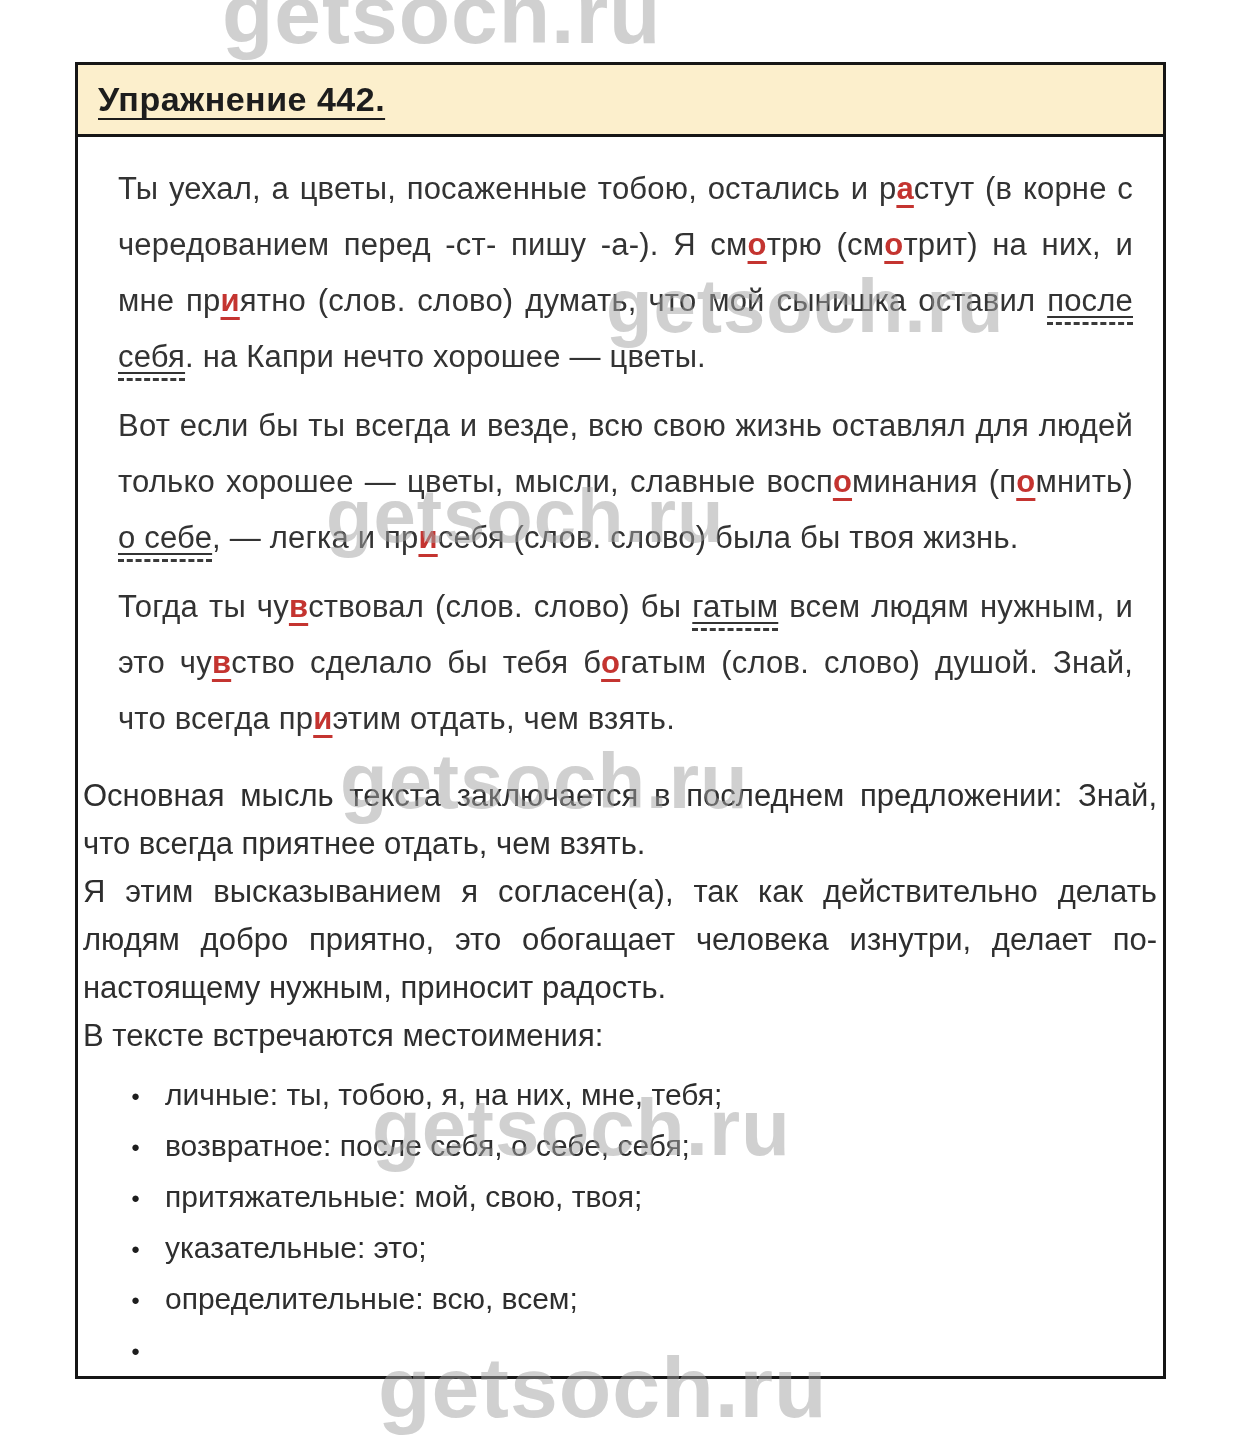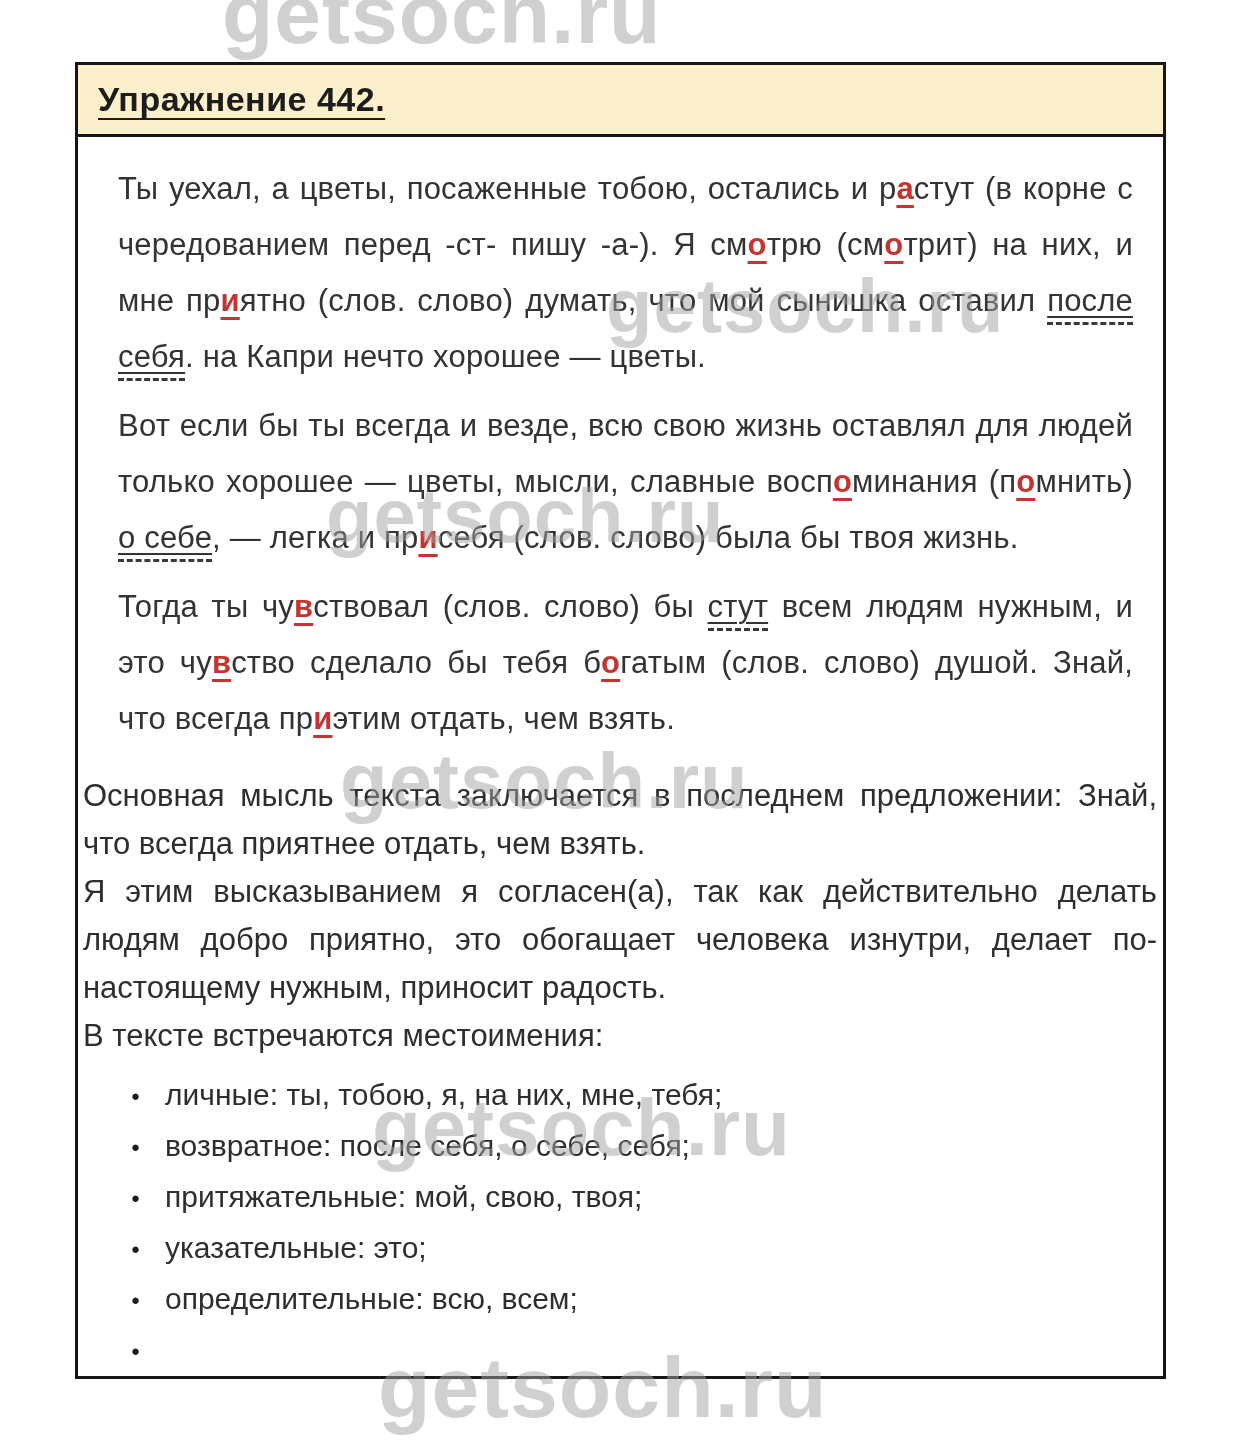--- a/index.html
+++ b/index.html
@@ -136,21 +136,21 @@
 
   <div class="doc-box">
 
     <div class="doc-header">
       <span class="doc-title">Упражнение 442.</span>
     </div>
 
     <div class="exercise">
       <p><span>Ты уехал, а цветы, посаженные тобою, остались и р</span><span class="rl">а</span><span>стут (в корне с чередованием перед -ст- пишу -а-). Я см</span><span class="rl">о</span><span>трю (см</span><span class="rl">о</span><span>трит) на них, и мне пр</span><span class="rl">и</span><span>ятно (слов. слово) думать, что мой сынишка оставил </span><span class="pr">после себя</span><span>. на Капри нечто хорошее — цветы.</span></p>
       <p><span>Вот если бы ты всегда и везде, всю свою жизнь оставлял для людей только хорошее — цветы, мысли, славные восп</span><span class="rl">о</span><span>минания (п</span><span class="rl">о</span><span>мнить) </span><span class="pr">о себе</span><span>, — легка и пр</span><span class="rl">и</span><span>себя (слов. слово) была бы твоя жизнь.</span></p>
-      <p><span>Тогда ты чу</span><span class="rl">в</span><span>ствовал (слов. слово) бы </span><span class="pr">стут</span><span> всем людям нужным, и это чу</span><span class="rl">в</span><span>ство сделало бы тебя б</span><span class="rl">о</span><span>гатым (слов. слово) душой. Знай, что всегда пр</span><span class="rl">и</span><span>этим отдать, чем взять.</span></p>
+      <p><span>Тогда ты чу</span><span class="rl">в</span><span>ствовал (слов. слово) бы </span><span class="pr">гатым</span><span> всем людям нужным, и это чу</span><span class="rl">в</span><span>ство сделало бы тебя б</span><span class="rl">о</span><span>гатым (слов. слово) душой. Знай, что всегда пр</span><span class="rl">и</span><span>этим отдать, чем взять.</span></p>
     </div>
 
     <div class="analysis">
       <p>Основная мысль текста заключается в последнем предложении: Знай, что всегда приятнее отдать, чем взять.</p>
       <p>Я этим высказыванием я согласен(а), так как действительно делать людям добро приятно, это обогащает человека изнутри, делает по-настоящему нужным, приносит радость.</p>
       <p>В тексте встречаются местоимения:</p>
 
       <ul class="pronoun-list">
         <li>
           <span class="bullet">●</span>

